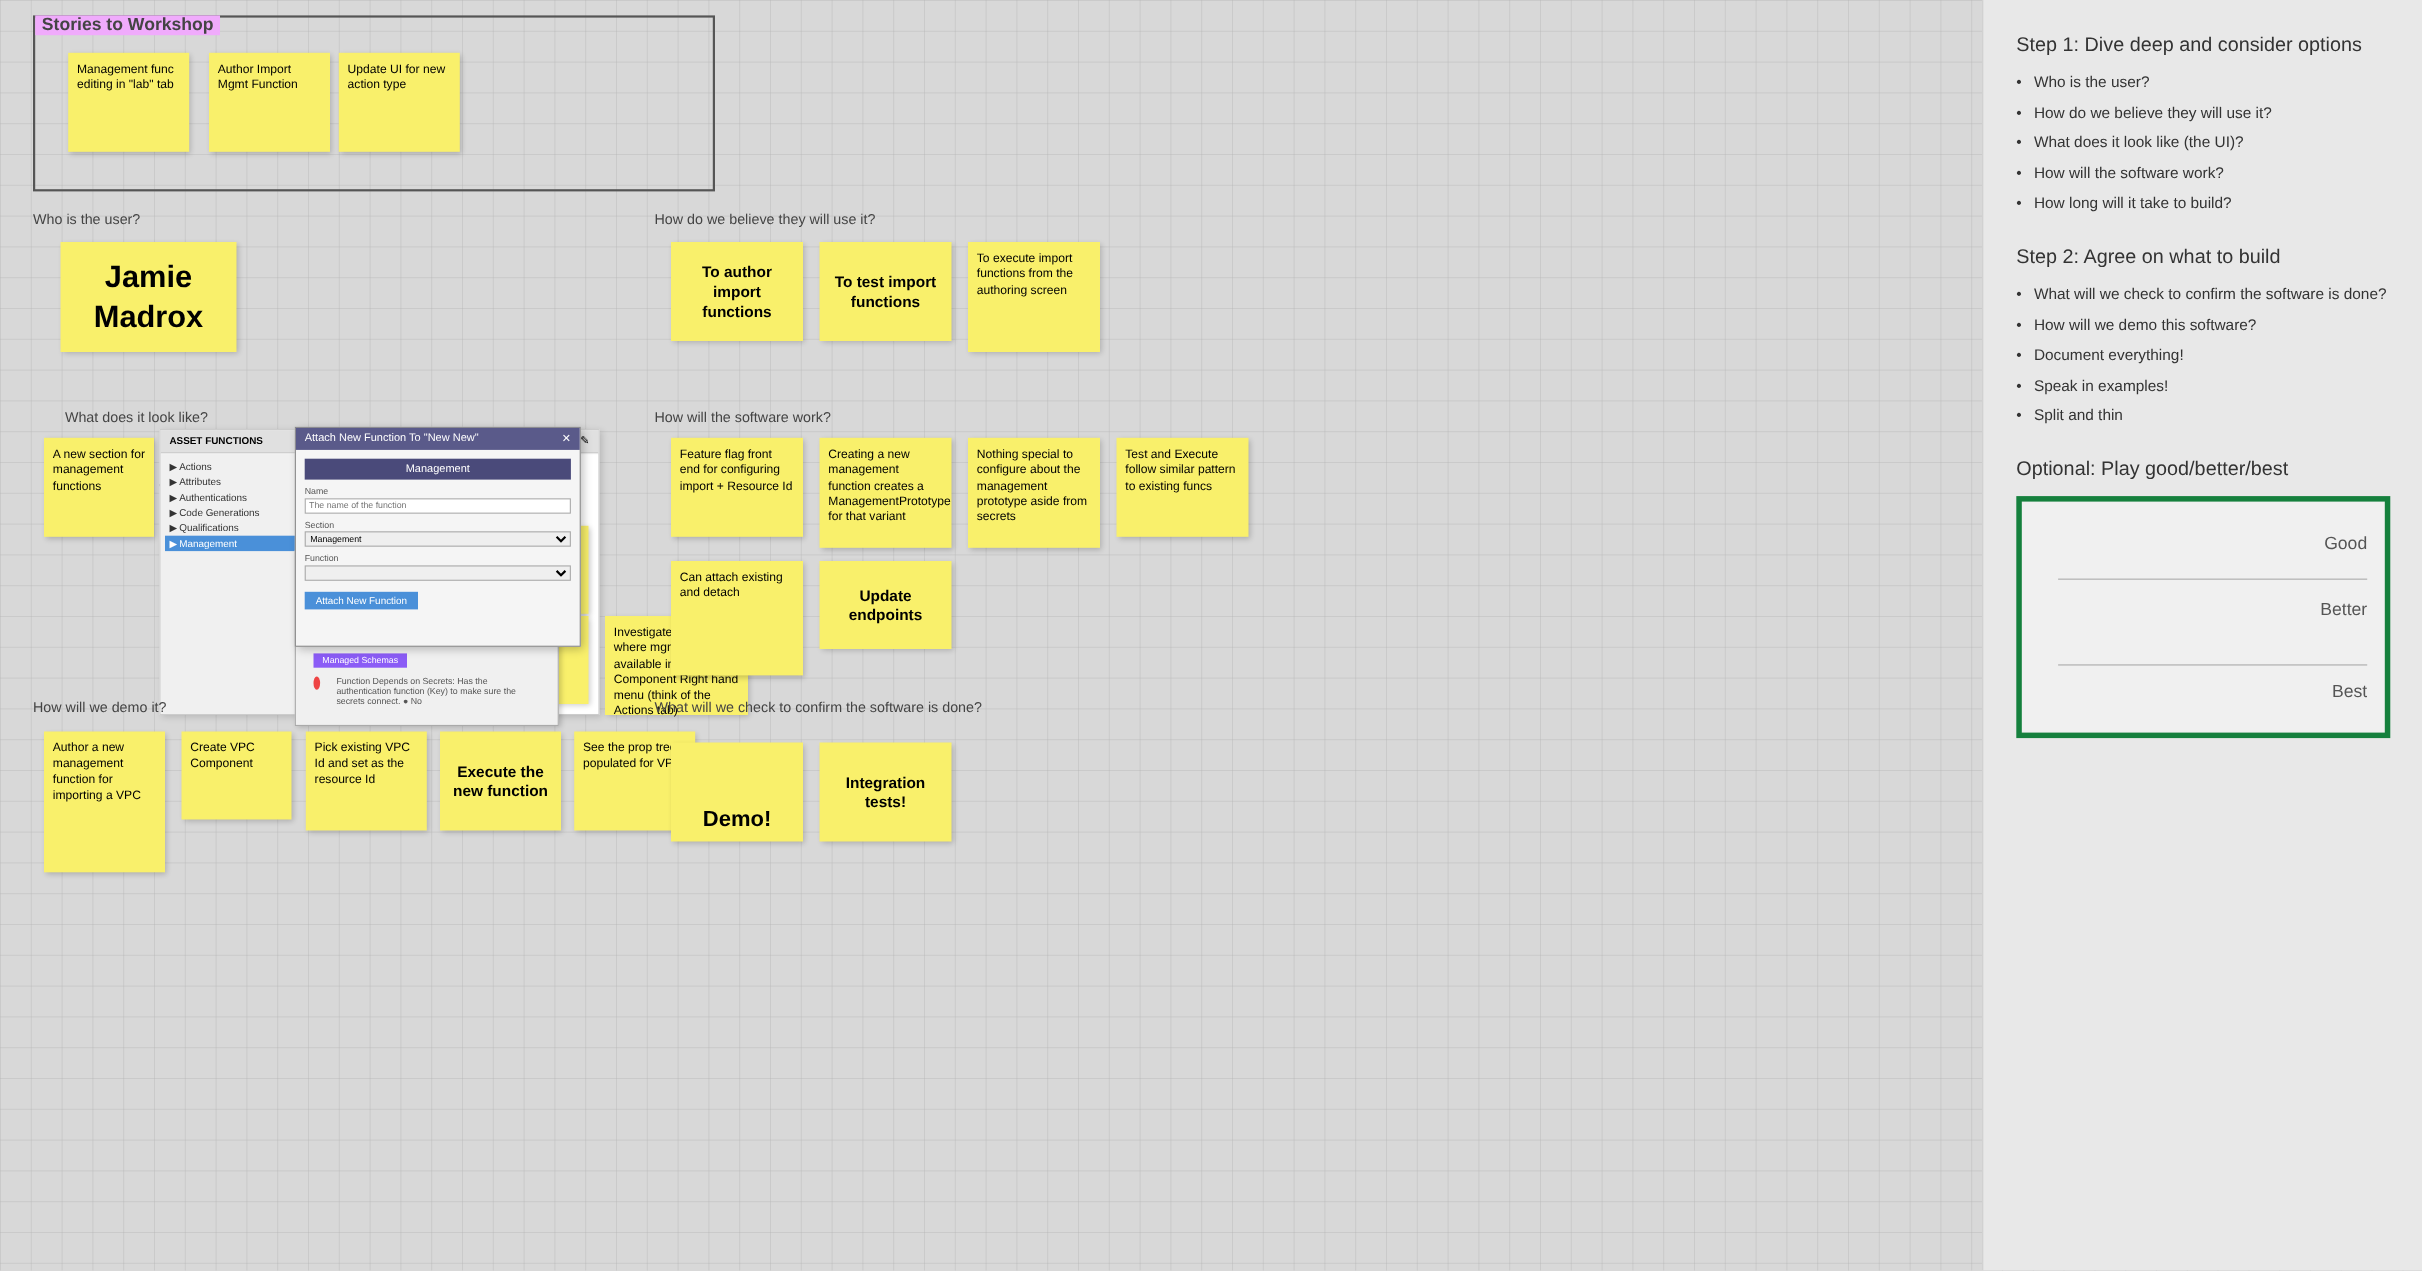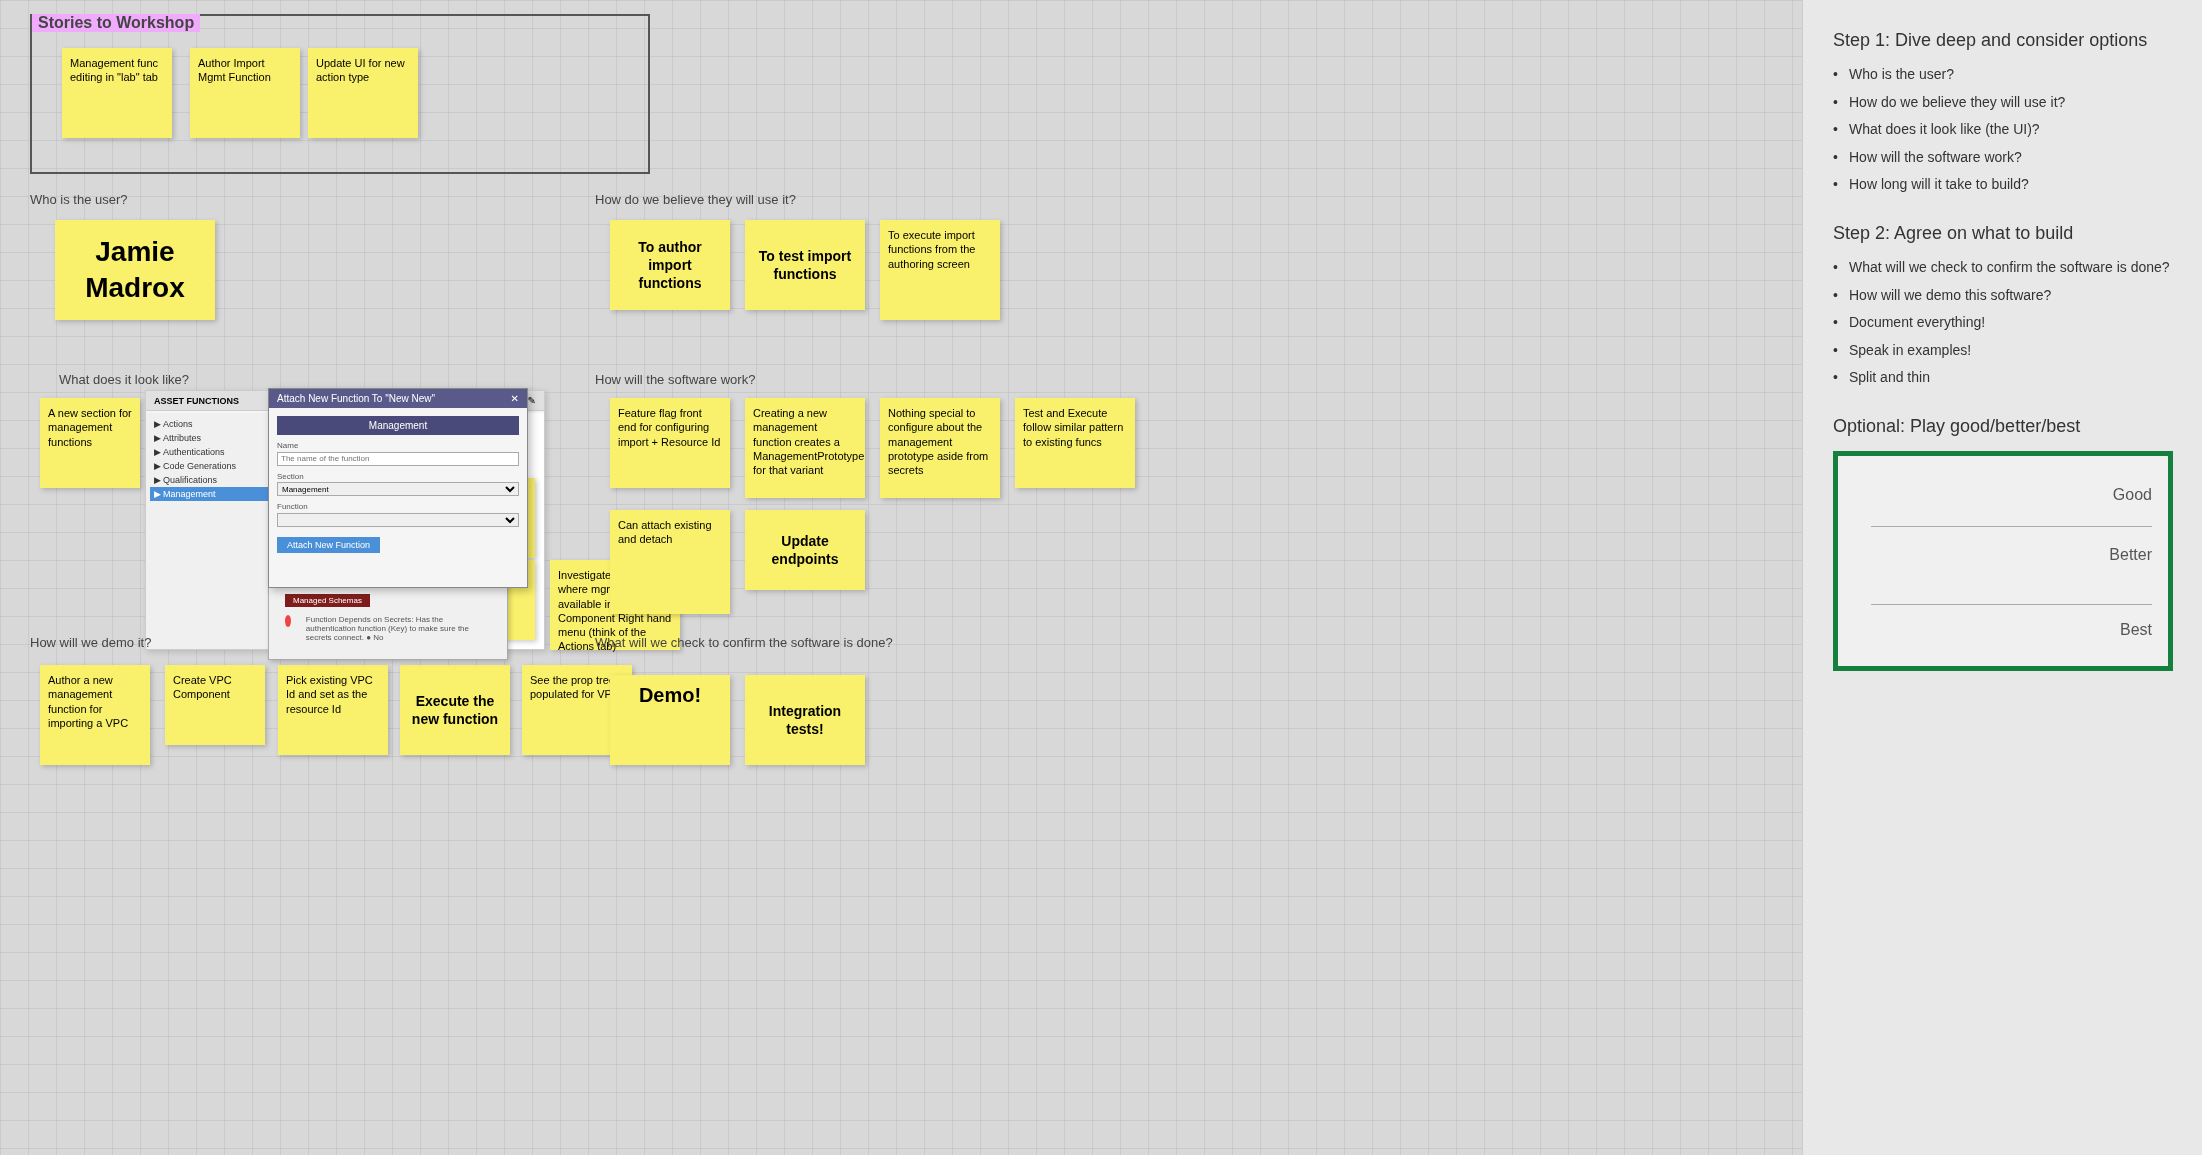--- a/index.html
+++ b/index.html
@@ -263,21 +263,21 @@
     }
     .mockup-attrs-value {
       font-size: 8px;
       border: 1px solid #ccc;
       background: white;
       flex: 1;
       padding: 1px 2px;
     }
     .mockup-schemas-btn {
       margin: 4px 8px;
-      background: #7f1d1d;
+      background: #8b5cf6;
       color: white;
       font-size: 8px;
       padding: 2px 8px;
       border: none;
       cursor: pointer;
     }
   </style>
 </head>
 <body>
 
@@ -439,39 +439,39 @@
 </div>
 <div class="sticky" style="top:510px;left:610px;width:120px;height:104px;">
   <span>Can attach existing and detach</span>
 </div>
 <div class="sticky sticky-medium" style="top:510px;left:745px;width:120px;height:80px;display:flex;align-items:center;justify-content:center;text-align:center;">
   <span>Update endpoints</span>
 </div>
 
 <div class="section-label" style="top:635px;left:30px;">How will we demo it?</div>
 
-<div class="sticky" style="top:665px;left:40px;width:110px;height:100px;">
+<div class="sticky" style="top:665px;left:40px;width:110px;height:128px;">
   <span>Author a new management function for importing a VPC</span>
 </div>
 <div class="sticky" style="top:665px;left:165px;width:100px;height:80px;">
   <span>Create VPC Component</span>
 </div>
 <div class="sticky" style="top:665px;left:278px;width:110px;height:90px;">
   <span>Pick existing VPC Id and set as the resource Id</span>
 </div>
 <div class="sticky sticky-medium" style="top:665px;left:400px;width:110px;height:90px;display:flex;align-items:center;justify-content:center;text-align:center;">
   <span>Execute the new function</span>
 </div>
 <div class="sticky" style="top:665px;left:522px;width:110px;height:90px;">
   <span>See the prop tree populated for VPC!</span>
 </div>
 
 <div class="section-label" style="top:635px;left:595px;">What will we check to confirm the software is done?</div>
 
-<div class="sticky sticky-large" style="top:675px;left:610px;width:120px;height:90px;display:flex;align-items:flex-start;justify-content:center;text-align:center;">
+<div class="sticky sticky-large" style="top:675px;left:610px;width:120px;height:90px;display:flex;align-items:flex-end;justify-content:center;text-align:center;">
   <span>Demo!</span>
 </div>
 <div class="sticky sticky-medium" style="top:675px;left:745px;width:120px;height:90px;display:flex;align-items:center;justify-content:center;text-align:center;">
   <span>Integration tests!</span>
 </div>
 
 <div class="right-panel">
   <h2>Step 1: Dive deep and consider options</h2>
   <ul>
     <li>Who is the user?</li>

